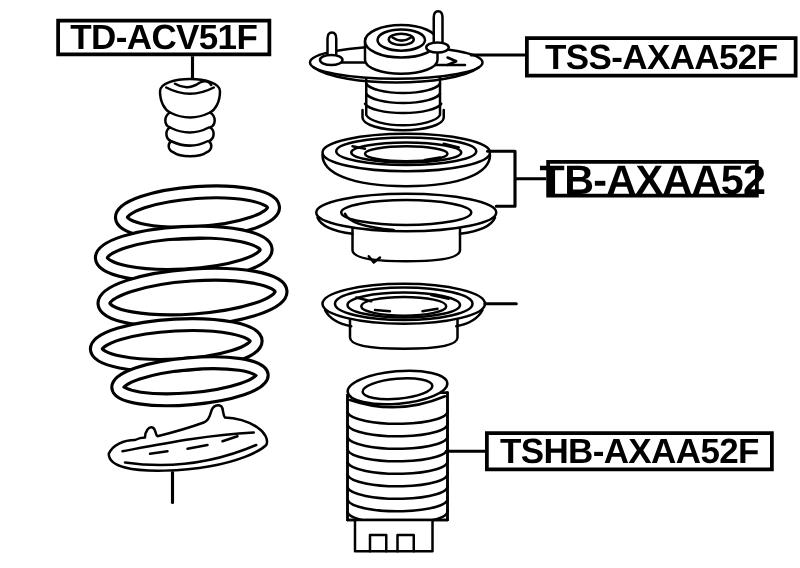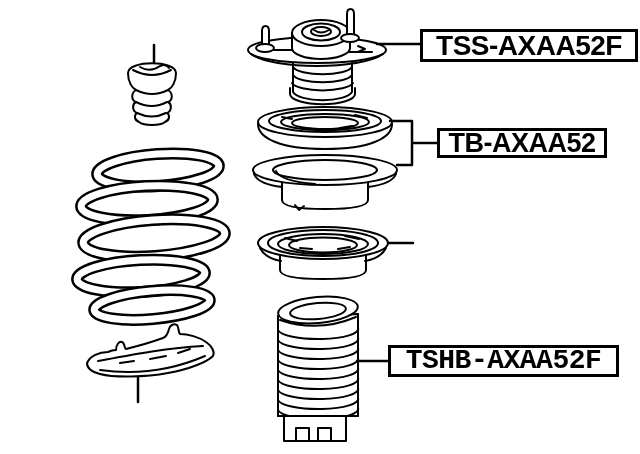--- a/index.html
+++ b/index.html
@@ -9,23 +9,23 @@
   }
   #artwork{position:absolute;left:0;top:0;width:640px;height:454px;}
   .label-box{
     position:absolute;box-sizing:border-box;border:3px solid #000;background:#fff;
     display:flex;align-items:center;justify-content:center;
     font-weight:bold;font-size:28px;line-height:1;color:#000;
     letter-spacing:-0.5px;white-space:nowrap;
   }
   #label-td  {left:45px; top:15px; width:172px;height:30px;}
   #label-tss {left:420px;top:29px; width:218px;height:33px;}
-  #label-tb  {left:437px;top:128px;width:170px;height:30px;font-size:27px;}
+  #label-tb  {left:437px;top:128px;width:170px;height:30px;font-size:33px;}
   #label-upf {left:413px;top:228px;width:204px;height:30px;font-size:27px;}
-  #label-tshb{left:388px;top:345px;width:231px;height:32px;font-family:Liberation Mono, monospace;}
+  #label-tshb{left:388px;top:345px;width:231px;height:32px;}
   #label-lowf{left:4px;  top:402px;width:249px;height:33px;}
 </style>
 </head>
 <body>
 
 <div id="stage">
 
   <svg id="artwork" viewBox="0 0 640 454" xmlns="http://www.w3.org/2000/svg" fill="none" stroke="#000" stroke-width="2" stroke-linecap="round" stroke-linejoin="round">
 
     <g>
@@ -142,20 +142,21 @@
     <g stroke-width="2.5">
       <path d="M154,45 V62"></path>
       <path d="M377,44 H420"></path>
       <path d="M390,121 H412 V165 H397 M412,143 H437"></path>
       <path d="M388,243 H413"></path>
       <path d="M357,361 H388"></path>
       <path d="M138,378 V402"></path>
     </g>
   </svg>
 
+  <div class="label-box" id="label-td">TD-ACV51F</div>
 
   <div class="label-box" id="label-tss">TSS-AXAA52F</div>
 
   <div class="label-box" id="label-tb">TB-AXAA52</div>
 
 
   <div class="label-box" id="label-tshb">TSHB-AXAA52F</div>
 
 </div>
 

